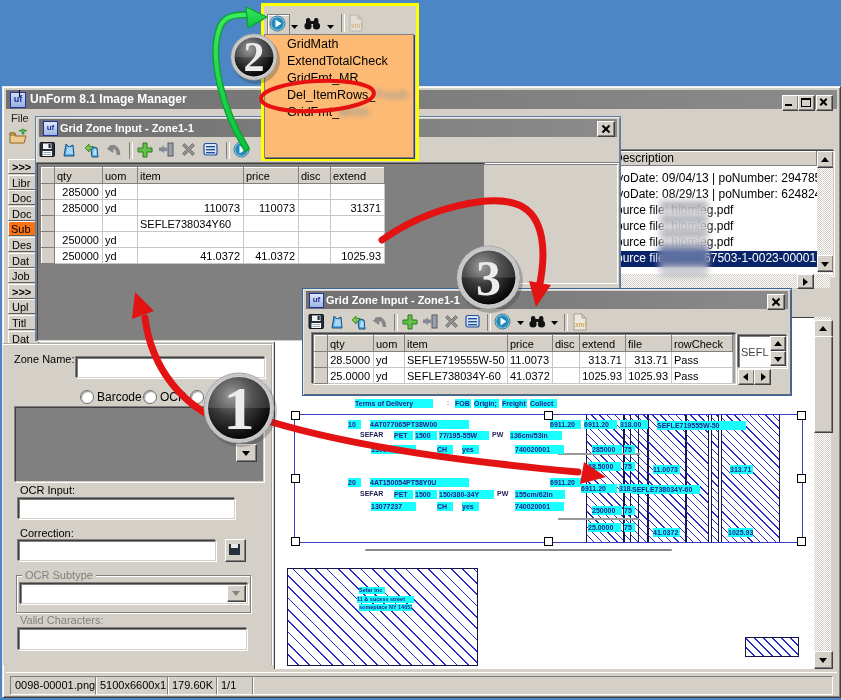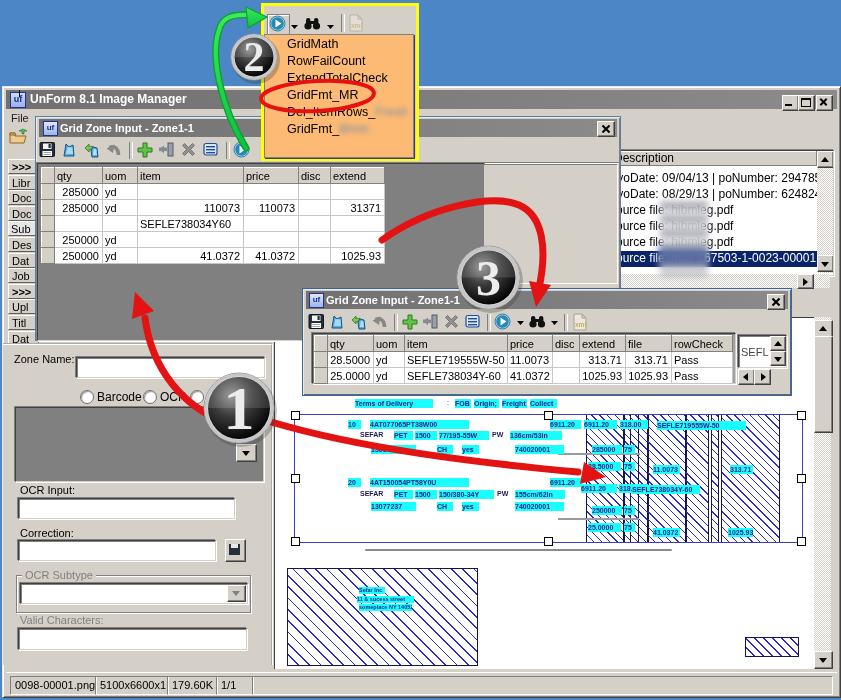--- a/index.html
+++ b/index.html
@@ -50,21 +50,21 @@
           <path d="M1 5 L6 5 L7 7 L1 7 Z" fill="#e8b96a" stroke="#8a6a28"></path>
           <path d="M10 3 l4 -2 l4 2 l-3 0 l0 3 l-2 0 l0 -3 Z" fill="#58c058" stroke="#1c701c" stroke-width="0.6"></path>
         </svg>
   </div>
 
   <div class="abs" id="tabs" style="left:3px;top:72px;width:33px;height:190px;">
         <div class="abs" style="left:2px;top:0px;width:31px;height:15px;background:#d4d0c8;border-top:1px solid #fff;border-left:1px solid #fff;border-right:1px solid #606060;border-bottom:1px solid #606060;line-height:14px;padding-left:3px;box-sizing:border-box;font-weight:bold;white-space:nowrap;overflow:hidden;">&gt;&gt;&gt;</div>
         <div class="abs" style="left:2px;top:15.6px;width:31px;height:15px;background:#d4d0c8;border-top:1px solid #fff;border-left:1px solid #fff;border-right:1px solid #606060;border-bottom:1px solid #606060;line-height:14px;padding-left:3px;box-sizing:border-box;white-space:nowrap;overflow:hidden;">Libr</div>
         <div class="abs" style="left:2px;top:31.2px;width:31px;height:15px;background:#d4d0c8;border-top:1px solid #fff;border-left:1px solid #fff;border-right:1px solid #606060;border-bottom:1px solid #606060;line-height:14px;padding-left:3px;box-sizing:border-box;white-space:nowrap;overflow:hidden;">Doc</div>
         <div class="abs" style="left:2px;top:46.8px;width:31px;height:15px;background:#d4d0c8;border-top:1px solid #fff;border-left:1px solid #fff;border-right:1px solid #606060;border-bottom:1px solid #606060;line-height:14px;padding-left:3px;box-sizing:border-box;white-space:nowrap;overflow:hidden;">Doc</div>
-        <div class="abs" style="left:2px;top:62.4px;width:31px;height:15px;background:#e5e5e5;border-top:1px solid #fff;border-left:1px solid #fff;border-right:1px solid #606060;border-bottom:1px solid #606060;line-height:14px;padding-left:2px;box-sizing:border-box;white-space:nowrap;overflow:hidden;">Sub</div>
+        <div class="abs" style="left:2px;top:62.4px;width:31px;height:15px;background:#f97316;border-top:1px solid #fff;border-left:1px solid #fff;border-right:1px solid #606060;border-bottom:1px solid #606060;line-height:14px;padding-left:2px;box-sizing:border-box;white-space:nowrap;overflow:hidden;">Sub</div>
         <div class="abs" style="left:2px;top:78px;width:31px;height:15px;background:#d4d0c8;border-top:1px solid #fff;border-left:1px solid #fff;border-right:1px solid #606060;border-bottom:1px solid #606060;line-height:14px;padding-left:3px;box-sizing:border-box;white-space:nowrap;overflow:hidden;">Des</div>
         <div class="abs" style="left:2px;top:93.6px;width:31px;height:15px;background:#d4d0c8;border-top:1px solid #fff;border-left:1px solid #fff;border-right:1px solid #606060;border-bottom:1px solid #606060;line-height:14px;padding-left:3px;box-sizing:border-box;white-space:nowrap;overflow:hidden;">Dat</div>
         <div class="abs" style="left:2px;top:109.2px;width:31px;height:15px;background:#d4d0c8;border-top:1px solid #fff;border-left:1px solid #fff;border-right:1px solid #606060;border-bottom:1px solid #606060;line-height:14px;padding-left:3px;box-sizing:border-box;white-space:nowrap;overflow:hidden;">Job</div>
         <div class="abs" style="left:2px;top:124.8px;width:31px;height:15px;background:#d4d0c8;border-top:1px solid #fff;border-left:1px solid #fff;border-right:1px solid #606060;border-bottom:1px solid #606060;line-height:14px;padding-left:3px;box-sizing:border-box;font-weight:bold;white-space:nowrap;overflow:hidden;">&gt;&gt;&gt;</div>
         <div class="abs" style="left:2px;top:140.4px;width:31px;height:15px;background:#d4d0c8;border-top:1px solid #fff;border-left:1px solid #fff;border-right:1px solid #606060;border-bottom:1px solid #606060;line-height:14px;padding-left:3px;box-sizing:border-box;white-space:nowrap;overflow:hidden;">Upl</div>
         <div class="abs" style="left:2px;top:156px;width:31px;height:15px;background:#d4d0c8;border-top:1px solid #fff;border-left:1px solid #fff;border-right:1px solid #606060;border-bottom:1px solid #606060;line-height:14px;padding-left:3px;box-sizing:border-box;white-space:nowrap;overflow:hidden;">Titl</div>
         <div class="abs" style="left:2px;top:171.6px;width:31px;height:15px;background:#d4d0c8;border-top:1px solid #fff;border-left:1px solid #fff;border-right:1px solid #606060;border-bottom:1px solid #606060;line-height:14px;padding-left:3px;box-sizing:border-box;white-space:nowrap;overflow:hidden;">Dat</div>
       </div>
 
   <div class="abs" style="left:3px;top:585px;right:3px;height:24px;border-top:1px solid #fff;">
@@ -551,21 +551,20 @@
           </svg></div>
         <div class="abs" style="left:77px;top:8px;width:2px;height:18px;border-left:1px solid #808080;border-right:1px solid #fff;"></div>
         <div class="abs" style="left:83px;top:8px;opacity:.6;"><svg width="18" height="18" opacity="0.75">
             <path d="M3 1 h8 l4 4 v12 h-12 Z" fill="#f4f1e6" stroke="#9a927e"></path>
             <path d="M11 1 l4 4 h-4 Z" fill="#d8d2c0" stroke="#9a927e"></path>
             <text x="4" y="14" font-size="6.5" font-weight="bold" fill="#c89a38" font-family="Liberation Sans">xml</text>
           </svg></div>
       </div>
   <div class="abs" style="left:0px;top:28px;width:148px;height:122px;background:#fdba74;border:1px solid #808080;box-shadow:1px 1px 0 #404040;">
     <div class="mi" style="margin-top:1px;">GridMath</div>
-    <div class="mi">RowFailCount</div>
     <div class="mi">ExtendTotalCheck</div>
     <div class="mi">GridFmt_MR</div>
     <div class="mi">Del_ItemRows_<span class="blur1">Fresh</span></div>
     <div class="mi">GridFmt_<span class="blur1">Bhim</span></div>
   </div>
 </div>
 
 <svg class="abs" width="841" height="700" style="left:0;top:0;pointer-events:none;">
   <defs>
     <radialGradient id="ball" cx="38%" cy="30%" r="75%">

